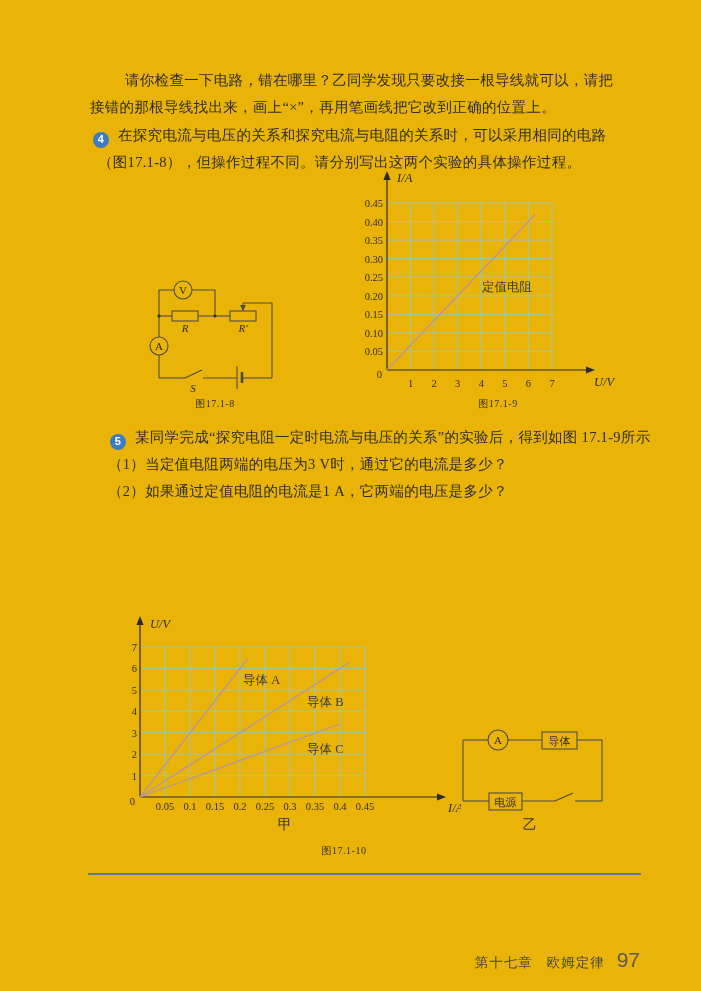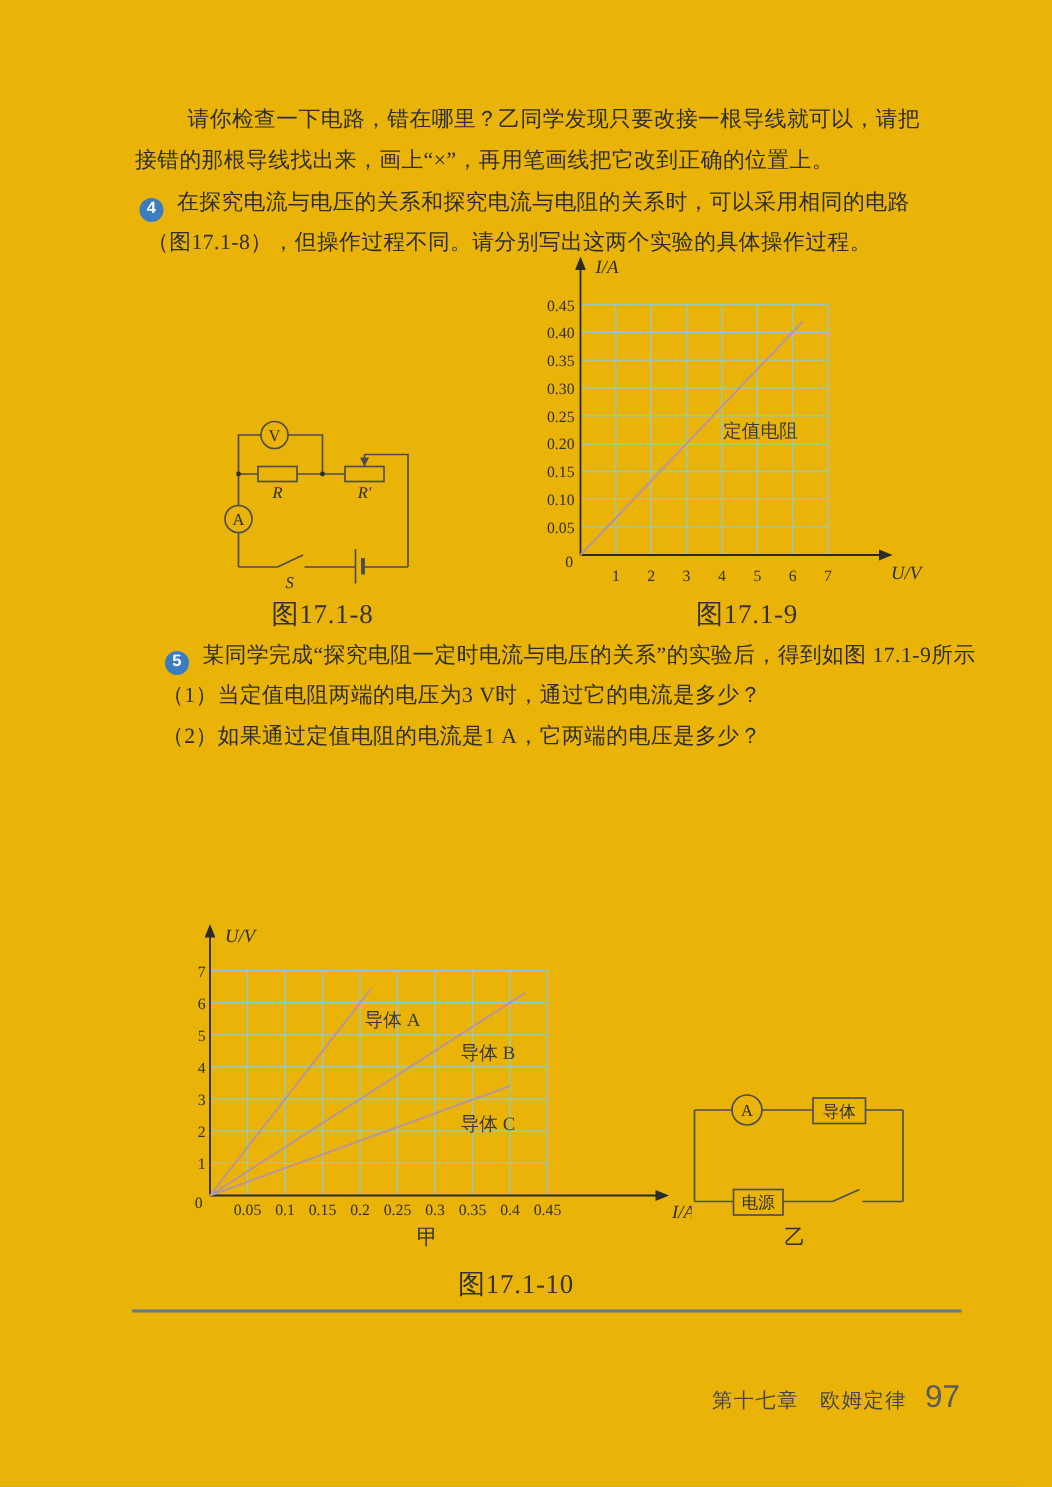--- a/index.html
+++ b/index.html
@@ -13,24 +13,24 @@
   .intro{position:absolute;left:90px;top:67px;width:540px;}
   .intro .textline:first-child{text-indent:35px;}
   .item{position:absolute;width:560px;}
   .badge{
     display:inline-flex;align-items:center;justify-content:center;
     width:16px;height:16px;border-radius:50%;
     color:#fff;font-size:11px;font-weight:bold;
     font-family:"Liberation Sans",sans-serif;
     vertical-align:-3px;margin-right:9px;
   }
-  .caption{position:absolute;font-size:18px;color:#333;text-align:center;letter-spacing:.5px;}
+  .caption{position:absolute;font-size:10px;color:#333;text-align:center;letter-spacing:.5px;}
   .svgfig{position:absolute;}
   .sep{position:absolute;left:88px;top:873px;width:553px;height:2px;background:#5d7b8f;}
-  .footer{position:absolute;top:920px;right:61px;display:flex;align-items:baseline;font-size:13.5px;color:#474747;letter-spacing:1px;}
+  .footer{position:absolute;top:948px;right:61px;display:flex;align-items:baseline;font-size:13.5px;color:#474747;letter-spacing:1px;}
   .footer .pageno{font-size:21px;color:#5a5a5a;margin-left:12px;letter-spacing:0;font-family:"Liberation Sans",sans-serif;}
   .footer .title{margin-left:14px;}
   svg text{font-family:"Liberation Serif","DejaVu Serif",serif;}
   .tick{font-size:10.5px;fill:#2e2e2e;}
   .axis-label{font-size:12.5px;font-style:italic;fill:#2e2e2e;}
   .curve-label{font-size:12.5px;fill:#3a3a3a;}
   .circ-label{font-size:11px;fill:#2e2e2e;}
   .circ-cjk{font-size:11px;fill:#2e2e2e;}
 </style>
 </head>

